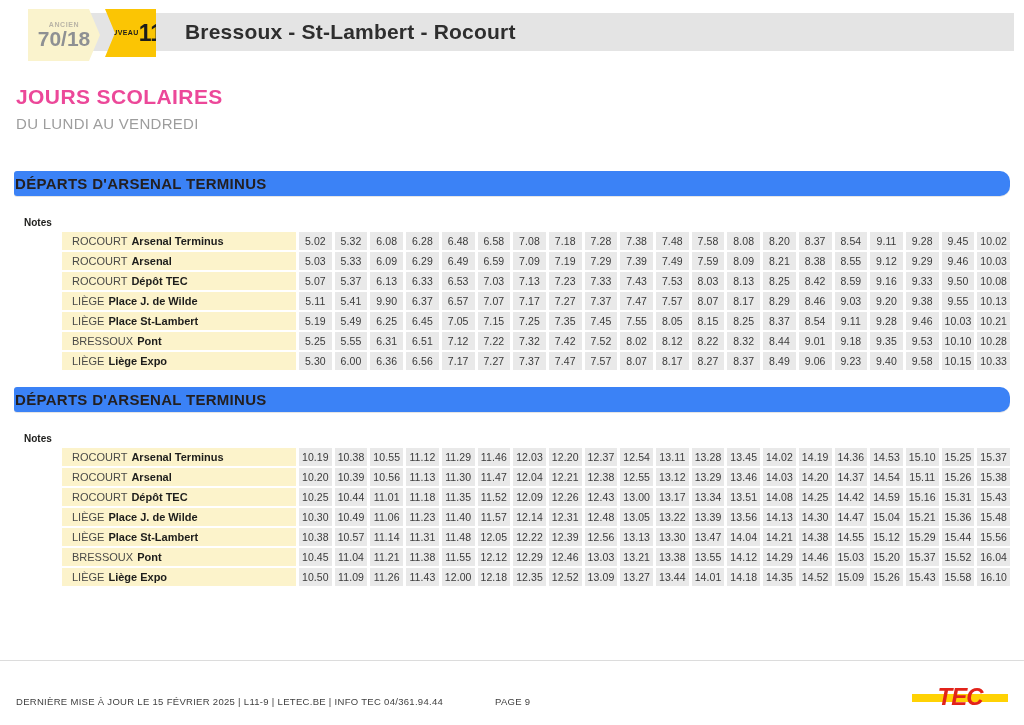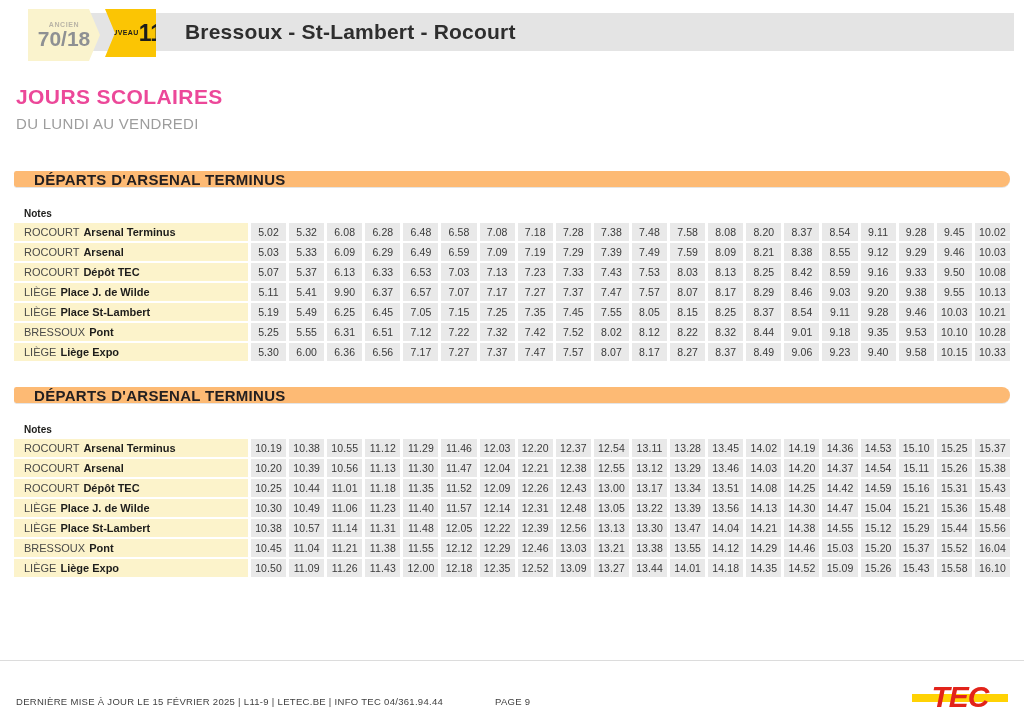--- a/index.html
+++ b/index.html
@@ -41,29 +41,29 @@
   }
   .section-subtitle{
     position:absolute;top:115px;left:16px;
     font-size:15px;color:#9d9d9d;letter-spacing:0.3px;
   }
   
   .tbl{position:absolute;left:14px;right:14px;}
   .tbl.t1{top:171px;}
   .tbl.t2{top:387px;}
   .tbl-header{
-    height:16px;background:#fdba74;border-radius:3px 10px 10px 3px;
-    display:flex;align-items:center;padding-left:20px;
+    height:25px;background:#3b82f6;border-radius:3px 10px 10px 3px;
+    display:flex;align-items:center;padding-left:1px;
     font-size:15px;font-weight:800;color:#231f20;letter-spacing:0.3px;
     box-shadow:0 1px 0 rgba(0,0,0,0.10);
   }
   .notes-row{
     padding:21px 0 4px 10px;font-size:10px;font-weight:bold;color:#1d1d1b;
   }
-  .rows{display:block;}
+  .rows{display:block;margin-left:48px;}
   .trow{
     display:grid;grid-template-columns:234px repeat(20,1fr);
     column-gap:3px;height:18px;margin-bottom:2px;
   }
   .name-cell{
     background:#fcf3cb;display:flex;align-items:center;padding-left:10px;
     font-size:11px;color:#4a4a48;white-space:nowrap;overflow:hidden;
   }
   .name-cell .stop{font-weight:bold;color:#1d1d1b;margin-left:4px;}
   .time-cell{
@@ -77,21 +77,21 @@
     font-size:9.5px;color:#3f3f3f;letter-spacing:0.3px;
   }
   .footer-page{
     position:absolute;left:495px;top:696px;
     font-size:9.5px;color:#3f3f3f;letter-spacing:0.3px;
   }
   .logo{position:absolute;right:16px;top:676px;width:96px;height:42px;}
   .logo-stripe{position:absolute;left:0;right:0;top:18px;height:8px;background:#ffd204;}
   .logo-text{
     position:absolute;left:0;right:0;top:0;text-align:center;
-    font-size:30px;line-height:42px;font-weight:900;font-style:italic;
+    font-size:24px;line-height:42px;font-weight:900;font-style:italic;
     color:#e2231a;letter-spacing:-1px;
   }
 </style>
 </head>
 <body>
 
 <div class="topbar">
   <div class="route-title">Bressoux - St-Lambert - Rocourt</div>
 </div>
 <div class="badge-old">

